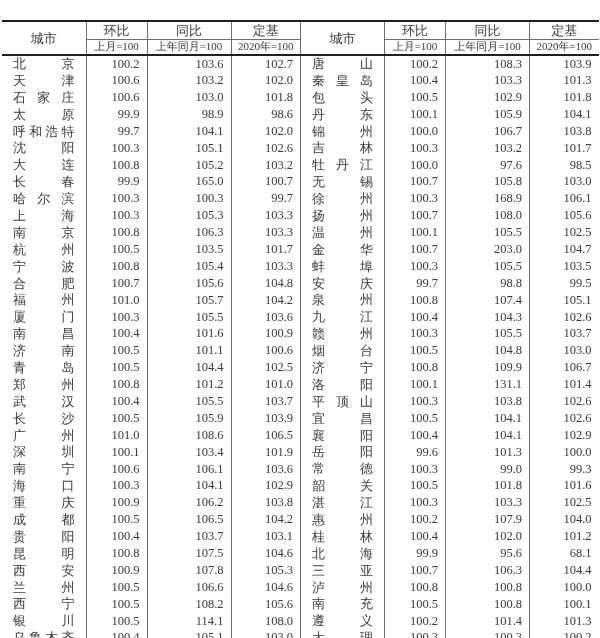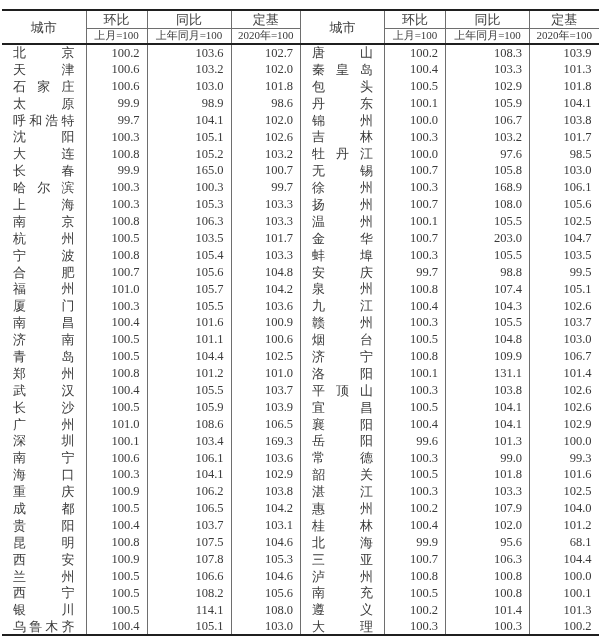--- a/index.html
+++ b/index.html
@@ -2,21 +2,21 @@
 <html><head>
 <meta charset="utf-8">
 <style>
   html, body { margin: 0; padding: 0; background: #ffffff; }
   .page {
     position: relative;
     width: 600px;
     height: 638px;
     background: #ffffff;
     box-sizing: border-box;
-    padding: 9px 2px 0 2px;
+    padding: 20px 2px 0 2px;
     font-family: "Liberation Serif", "DejaVu Serif", serif;
     color: #3a3a3a;
   }
   .tables { display: flex; }
   table.idx {
     border-collapse: collapse;
     table-layout: fixed;
     width: 298px;
     border-top: 2px solid #1f1f1f;
     border-bottom: 2px solid #1f1f1f;
@@ -341,21 +341,21 @@
           </tr>
           <tr>
             <td class="city vline">
               <span class="cname">
                 <span>深</span>
                 <span>圳</span>
               </span>
             </td>
             <td class="num vline">100.1</td>
             <td class="num vline">103.4</td>
-            <td class="num">169.3</td>
+            <td class="num">101.9</td>
           </tr>
           <tr>
             <td class="city vline">
               <span class="cname">
                 <span>南</span>
                 <span>宁</span>
               </span>
             </td>
             <td class="num vline">100.6</td>
             <td class="num vline">106.1</td>

